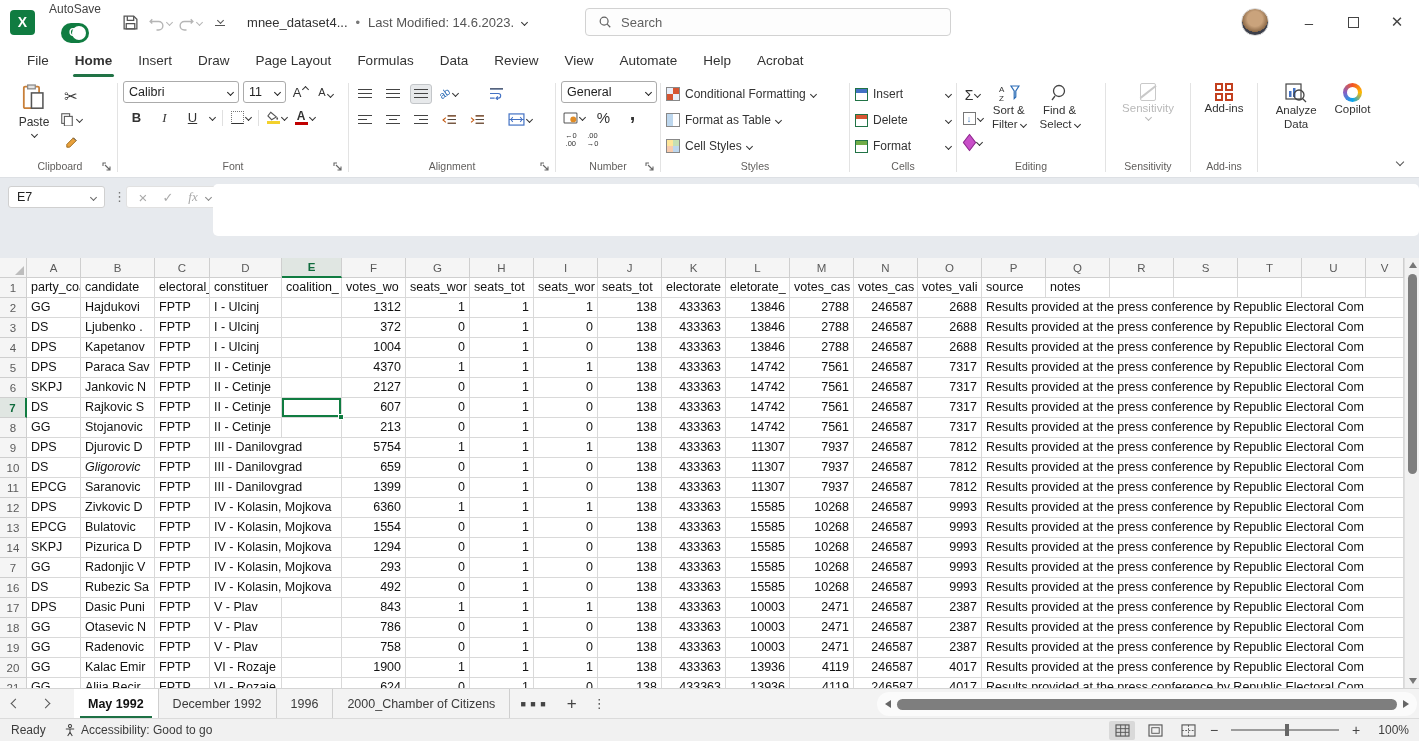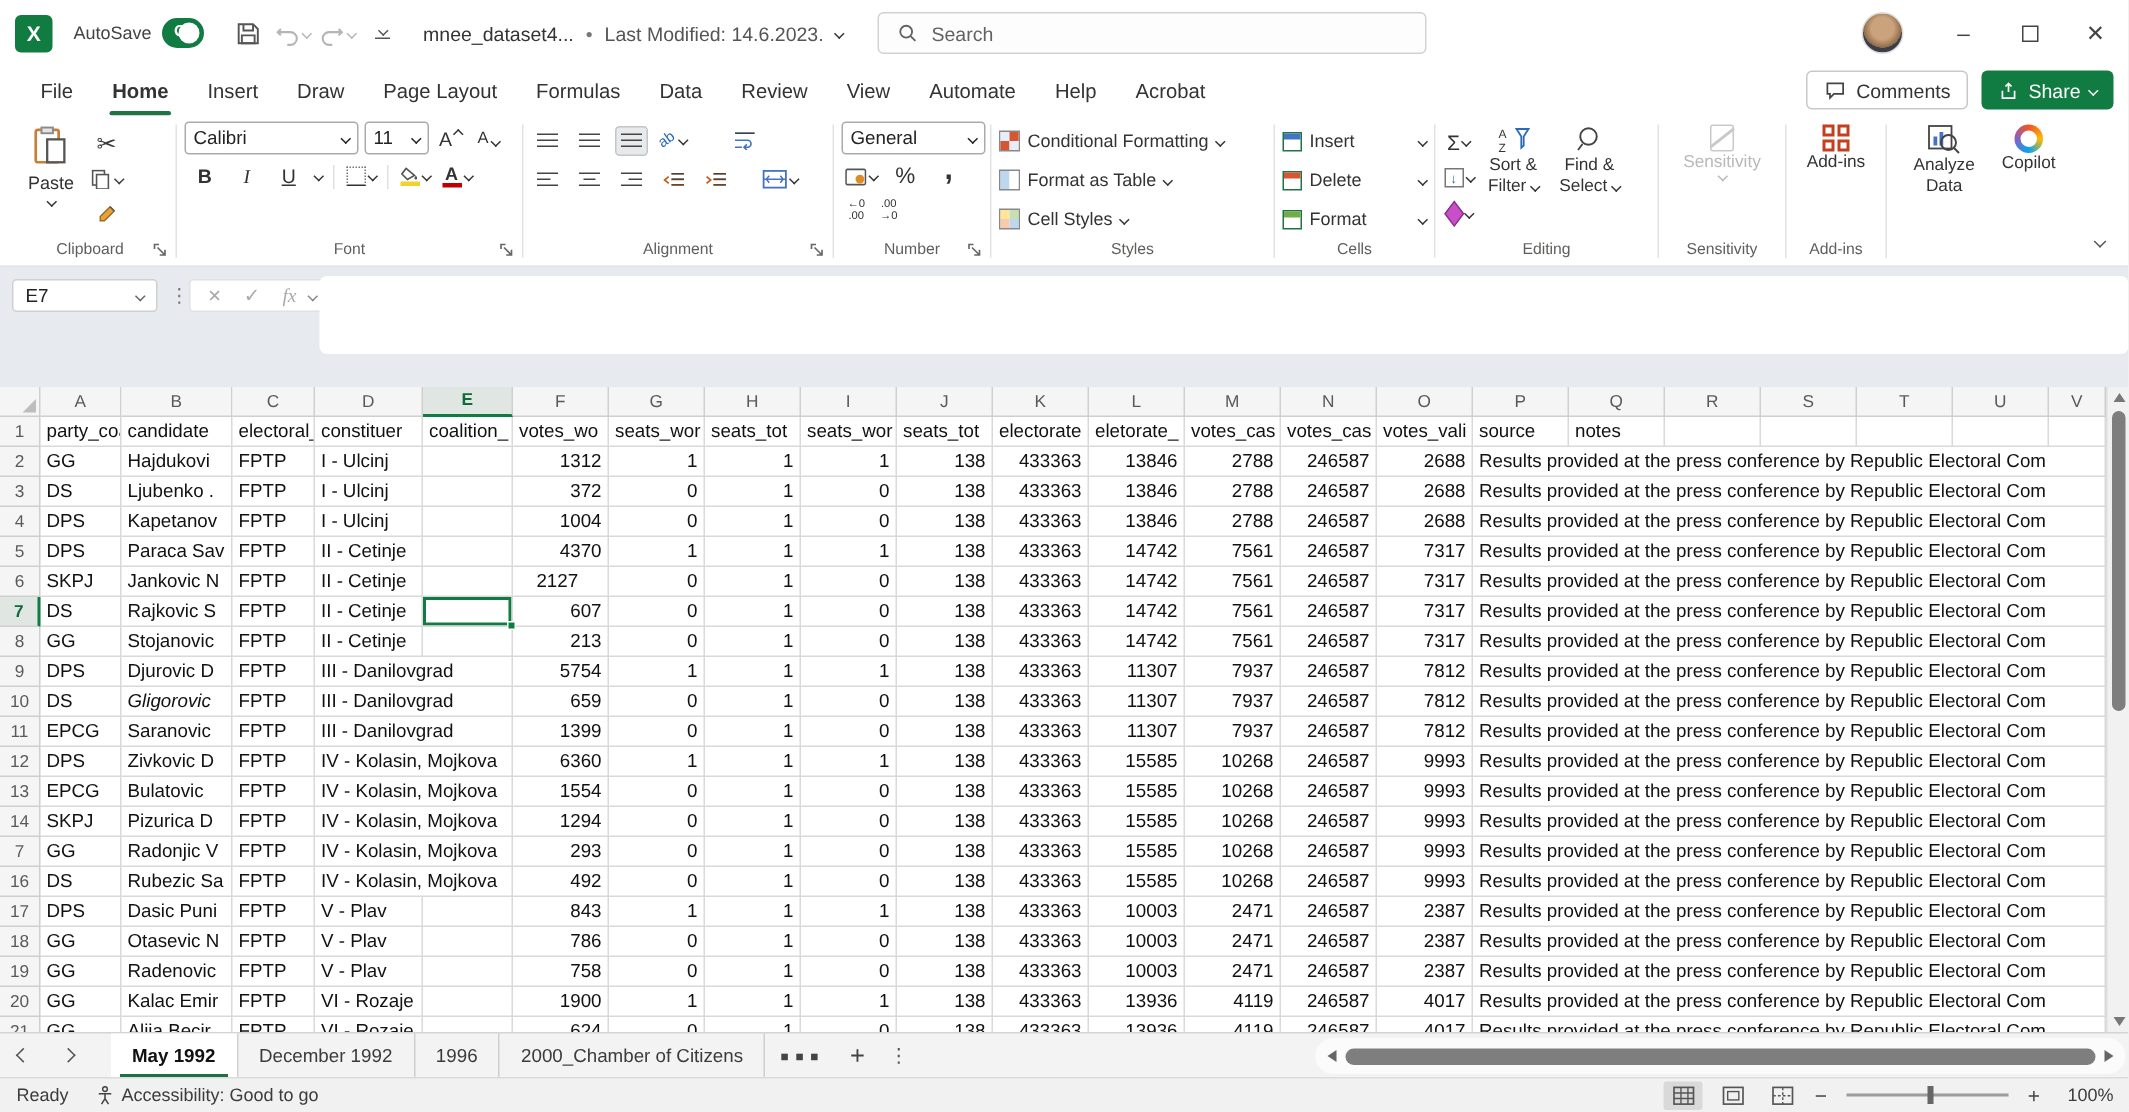--- a/index.html
+++ b/index.html
@@ -4,21 +4,21 @@
 <style>
   * { margin:0; padding:0; box-sizing:border-box; }
   html,body { background:#e8e8e8; }
   #app { width:1419px; height:741px; position:relative; overflow:hidden; background:#fff;
          font-family:"Liberation Sans","DejaVu Sans",sans-serif; color:#333; }
 
   
   .titlebar { height:44px; display:flex; align-items:center; padding-left:10px; background:#fff; position:relative; }
   .xlogo { width:25px; height:25px; background:#107c41; border-radius:4px; color:#fff; font-weight:700;
            font-size:14px; display:flex; align-items:center; justify-content:center; margin-right:14px; }
-  .autosave { display:flex; align-items:center; gap:7px; font-size:12px; color:#444; margin-right:14px; }
+  .autosave { display:flex; align-items:center; gap:7px; font-size:12px; color:#444; margin-right:14px;flex-direction:column; }
   .toggle { width:28px; height:20px; background:#107c41; border-radius:10px; position:relative; }
   .toggle .on { position:absolute; left:8px; top:3px; color:#fff; font-size:10.5px; font-weight:600; }
   .toggle .knob { position:absolute; right:3px; top:3px; width:14px; height:14px; border-radius:50%; background:#fff; }
   .tbbtn { width:30px; height:30px; display:flex; align-items:center; justify-content:center; color:#555; }
   .tbbtn.dis { color:#b5b5b5; }
   .chv { display:inline-block; width:5px; height:5px; border-right:1.4px solid currentColor; border-bottom:1.4px solid currentColor;
          transform:rotate(45deg); }
   .chvup { transform:rotate(-135deg); }
   .doctitle { display:flex; align-items:center; gap:8px; margin-left:12px; font-size:13px; color:#333; }
   .doctitle .dot { color:#777; }
@@ -219,35 +219,20 @@
         <div class="rtab">Draw</div>
         <div class="rtab">Page Layout</div>
         <div class="rtab">Formulas</div>
         <div class="rtab">Data</div>
         <div class="rtab">Review</div>
         <div class="rtab">View</div>
         <div class="rtab">Automate</div>
         <div class="rtab">Help</div>
         <div class="rtab">Acrobat</div>
       </div>
-    <div class="tabrow-right">
-      <div class="commentsbtn">
-        <svg width="15" height="14" viewBox="0 0 16 16">
-            <path d="M2 3 h12 v8 h-7 l-3 3 v-3 h-2 z" fill="none" stroke="#444" stroke-width="1.3"></path>
-          </svg>
-        <span>Comments</span>
-      </div>
-      <div class="sharebtn">
-        <svg width="14" height="13" viewBox="0 0 16 16">
-            <path d="M8 9 V2 M5.5 4.5 L8 2 l2.5 2.5 M3 8 v6 h10 V8" fill="none" stroke="#fff" stroke-width="1.4"></path>
-          </svg>
-        <span>Share</span>
-        <span class="chv" style="border-color:#fff"></span>
-      </div>
-    </div>
   </div>
 
   <div class="ribbon">
 
     <div class="grp" style="width:112px">
       <div class="gcontent">
         <div class="bigbtn" style="width:52px">
           <svg width="26" height="28" viewBox="0 0 20 22">
               <rect x="2" y="2" width="12" height="17" rx="1" fill="none" stroke="#c87f38" stroke-width="1.4"></rect>
               <rect x="5" y="0.8" width="6" height="3" fill="#e4e4e4" stroke="#8a8a8a" stroke-width="1"></rect>
@@ -747,21 +732,21 @@
             <div class="cell num" style="width: 64px;">7317</div>
             <div class="cell src" style="width: 422px;">Results provided at the press conference by Republic Electoral Com</div>
           </div>
           <div class="grow">
             <div class="rowh">6</div>
             <div class="cell" style="width: 54px;">SKPJ</div>
             <div class="cell" style="width: 74px;">Jankovic N</div>
             <div class="cell" style="width: 55px;">FPTP</div>
             <div class="cell" style="width: 72px;">II - Cetinje</div>
             <div class="cell" style="width: 60px;"></div>
-            <div class="cell num" style="width: 64px; text-align: center;">2127</div>
+            <div class="cell num" style="width: 64px;">2127</div>
             <div class="cell num" style="width: 64px;">0</div>
             <div class="cell num" style="width: 64px;">1</div>
             <div class="cell num" style="width: 64px;">0</div>
             <div class="cell num" style="width: 64px;">138</div>
             <div class="cell num" style="width: 64px;">433363</div>
             <div class="cell num" style="width: 64px;">14742</div>
             <div class="cell num" style="width: 64px;">7561</div>
             <div class="cell num" style="width: 64px;">246587</div>
             <div class="cell num" style="width: 64px;">7317</div>
             <div class="cell src" style="width: 422px;">Results provided at the press conference by Republic Electoral Com</div>

